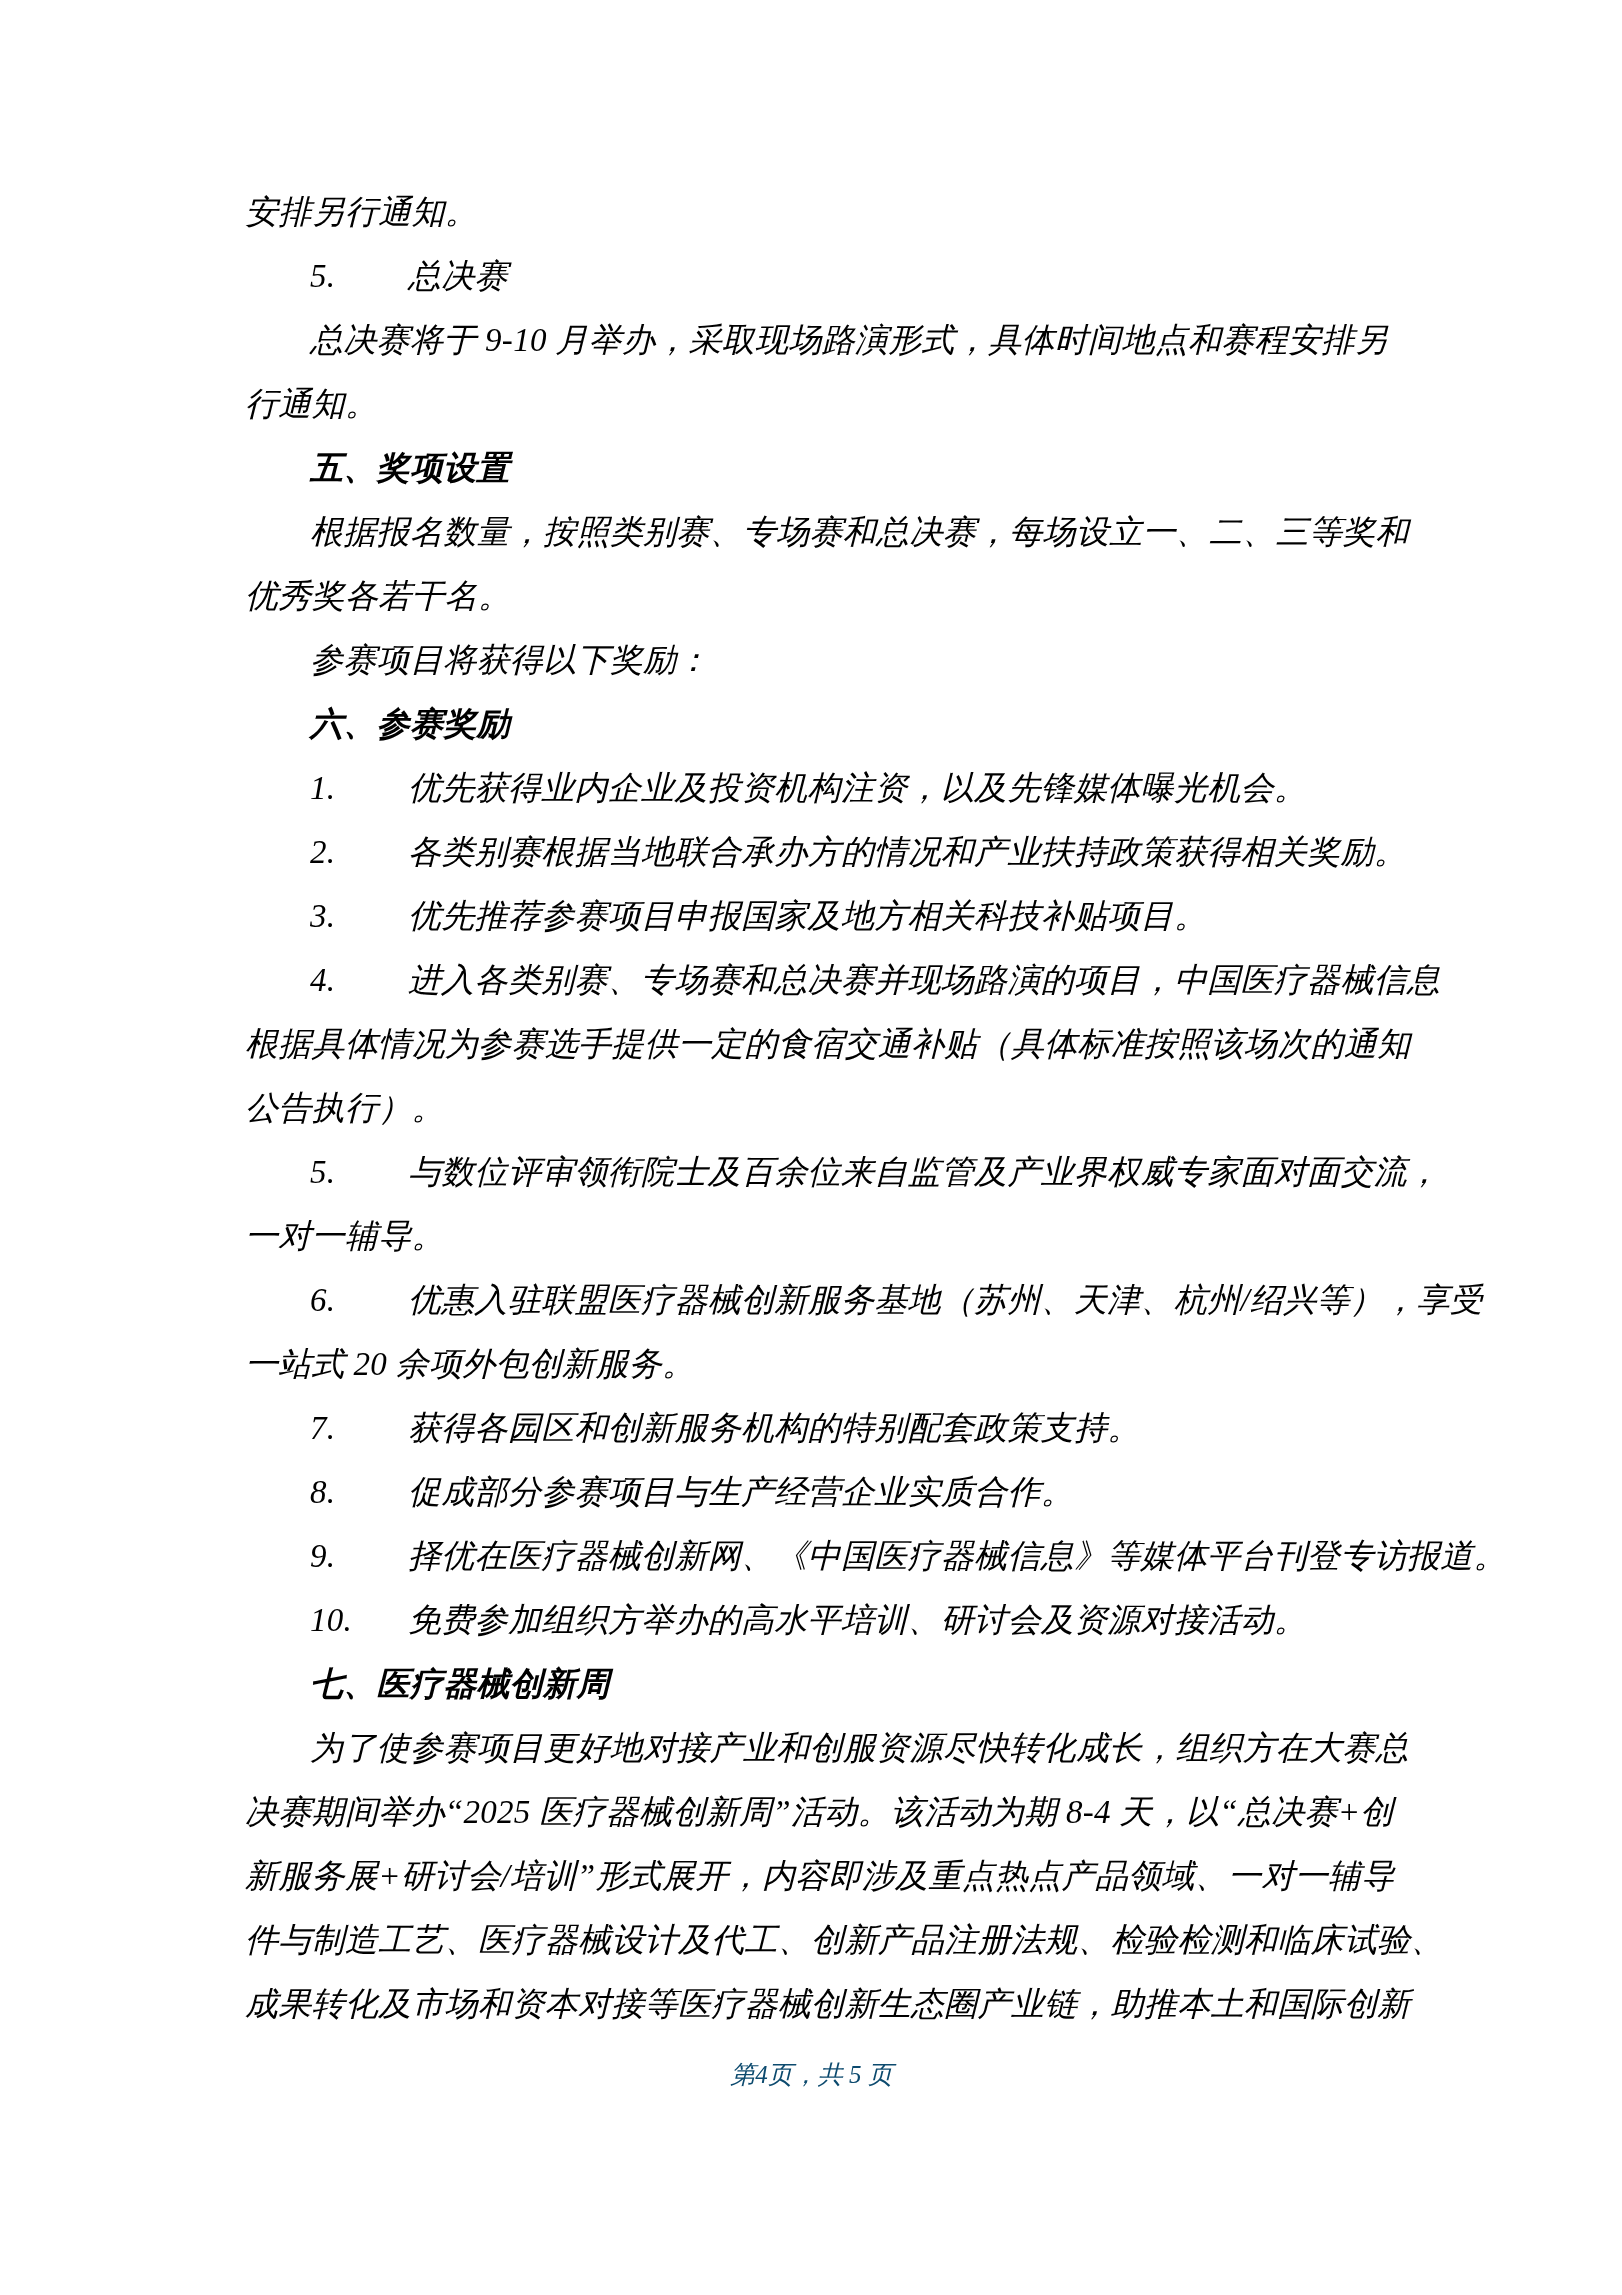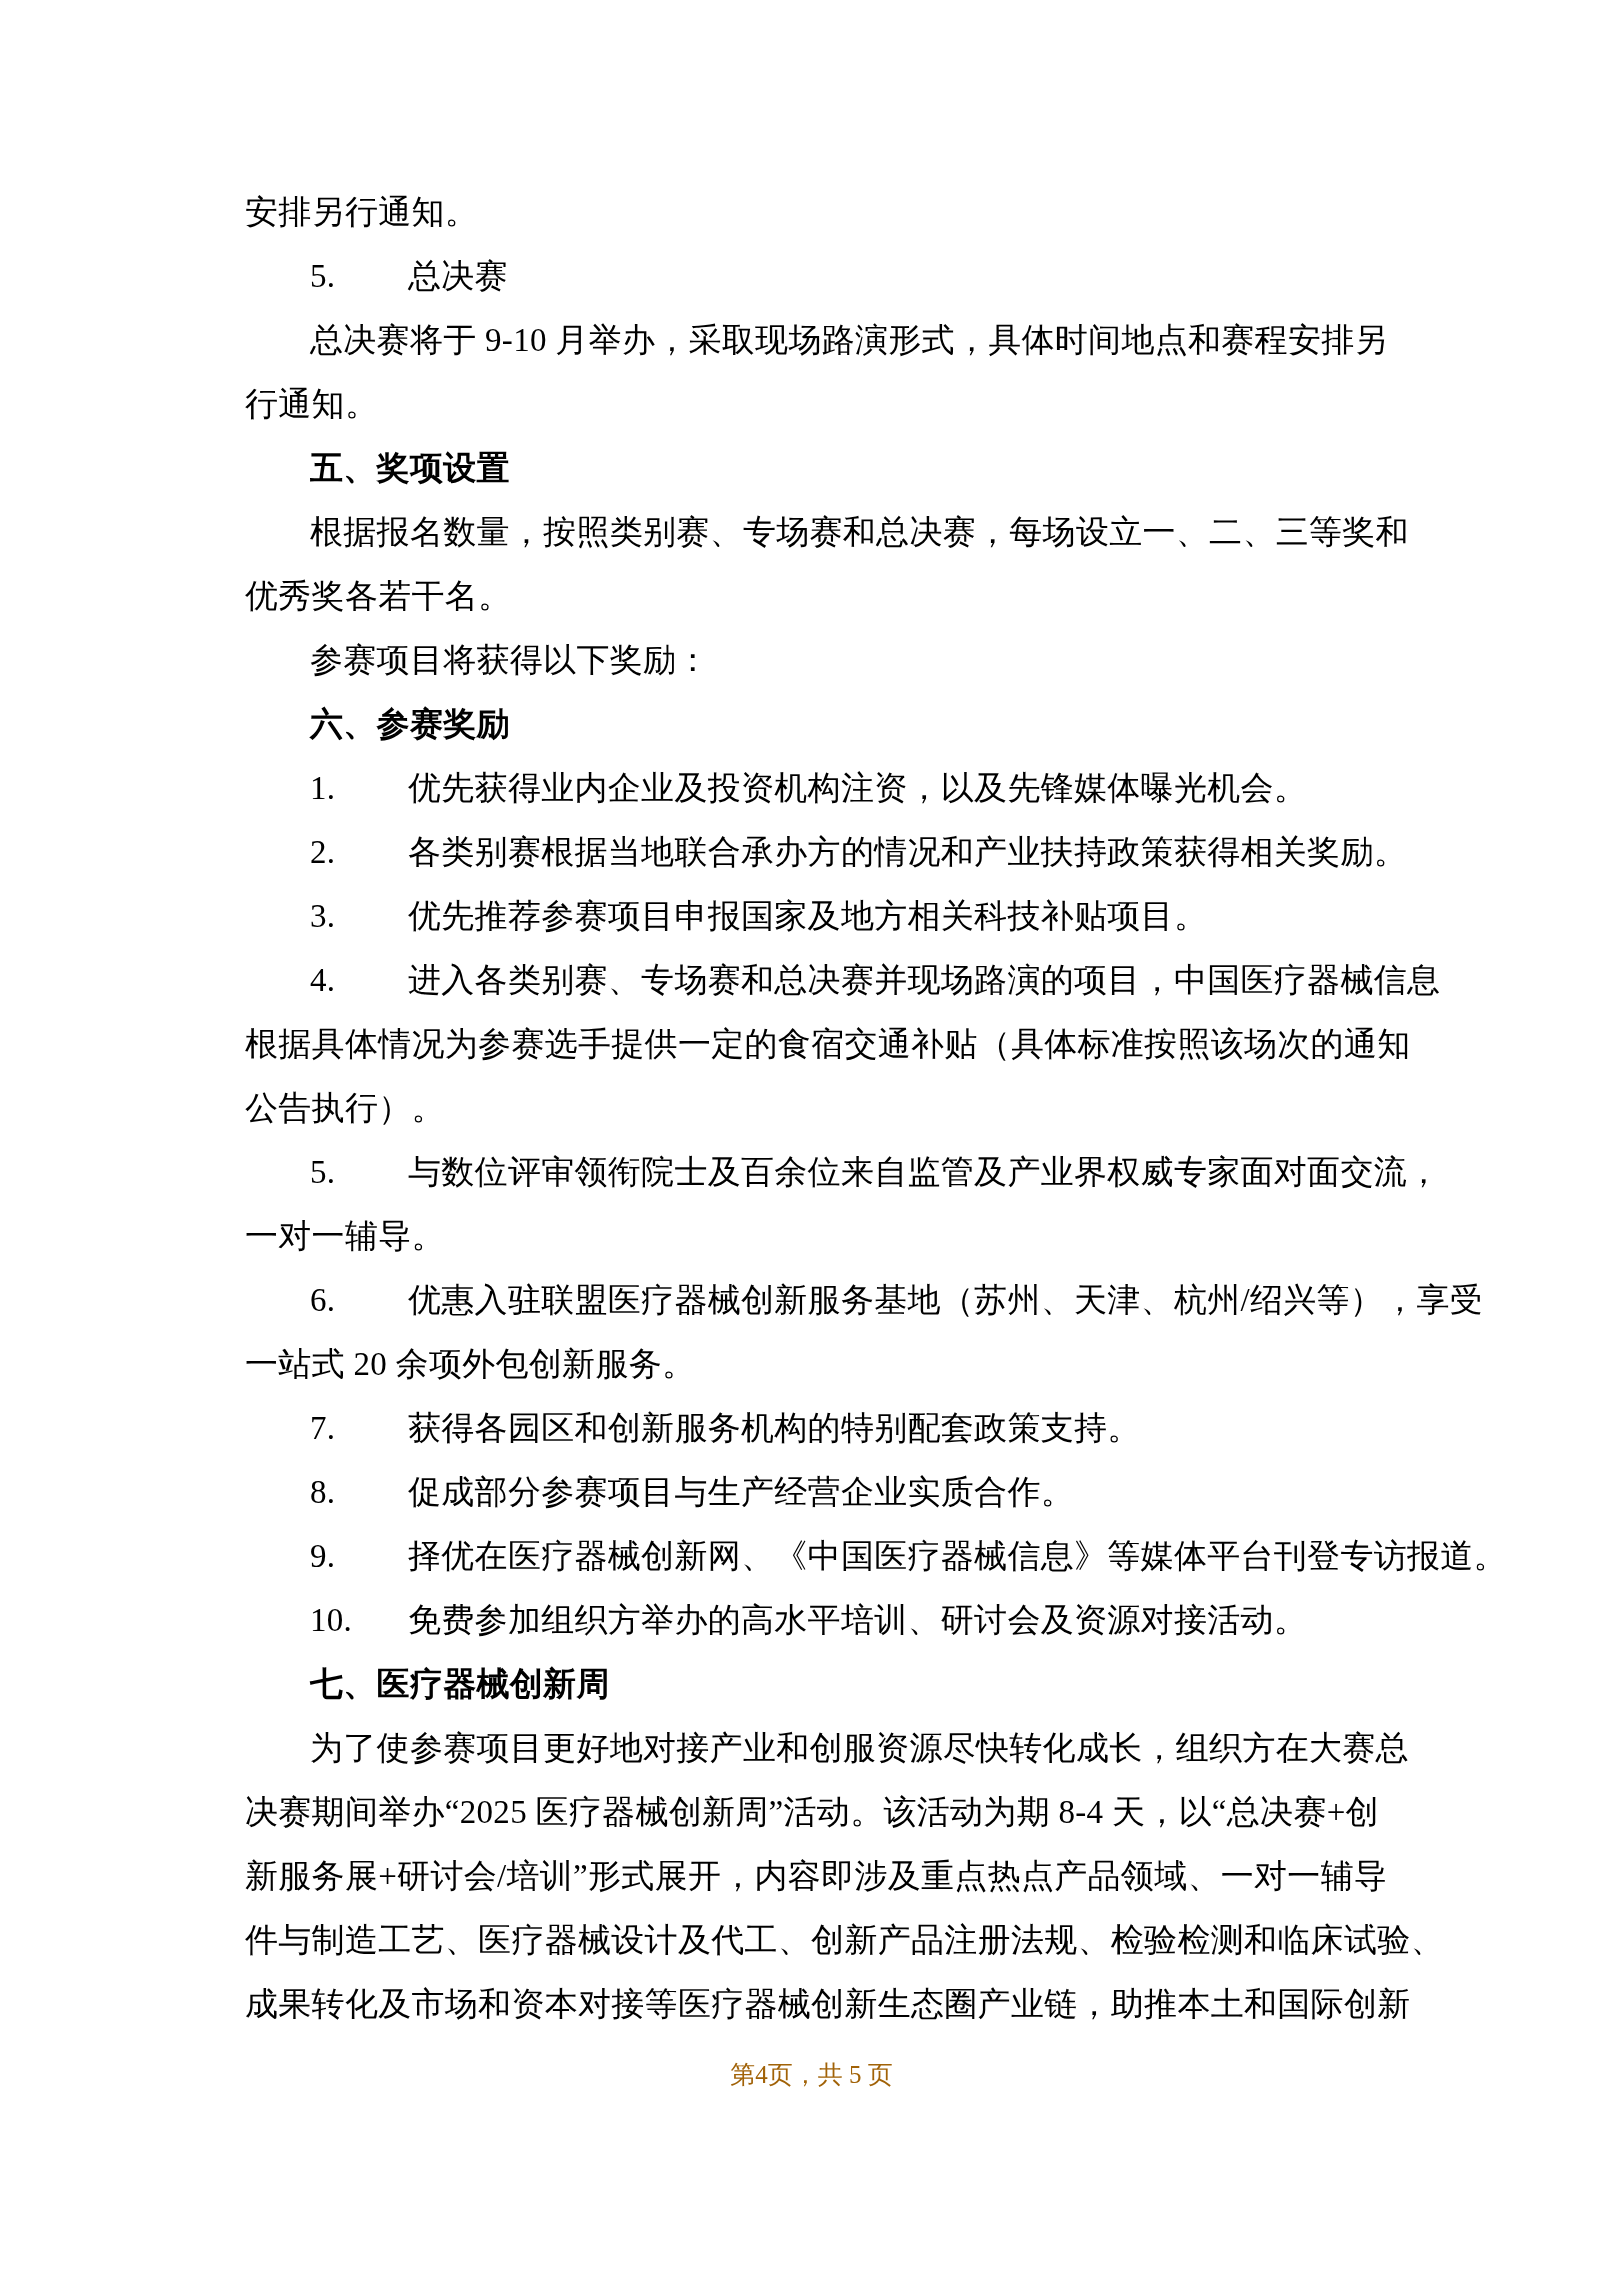--- a/index.html
+++ b/index.html
@@ -5,20 +5,21 @@
   html,body{margin:0;padding:0;background:#888;}
   .page{
     position:relative;
     width:1623px;
     height:2295px;
     background:#ffffff;
     margin:0 auto;
     overflow:hidden;
     font-family:"Liberation Serif","DejaVu Serif",serif;
     color:#000;
+    font-style:italic;
   }
   .body-area{
     position:absolute;
     left:245px;
     top:180px;
     width:1132px;
   }
   .ln{
     height:64px;
     line-height:64px;
@@ -38,21 +39,21 @@
   }
   .footer{
     position:absolute;
     top:2060px;
     left:0;
     width:100%;
     text-align:center;
     font-size:25px;
     line-height:30px;
     font-family:"Liberation Serif","DejaVu Serif",serif;
-    color:#a16207;
+    color:#0c4a6e;
   }
 </style>
 </head>
 <body>
 
 <div class="page">
   <div class="body-area">
       <div class="ln cont"><span>安排另行通知。</span></div>
       <div class="ln item"><span class="num">5.</span><span>总决赛</span></div>
       <div class="ln first"><span>总决赛将于 9-10 月举办，采取现场路演形式，具体时间地点和赛程安排另</span></div>

